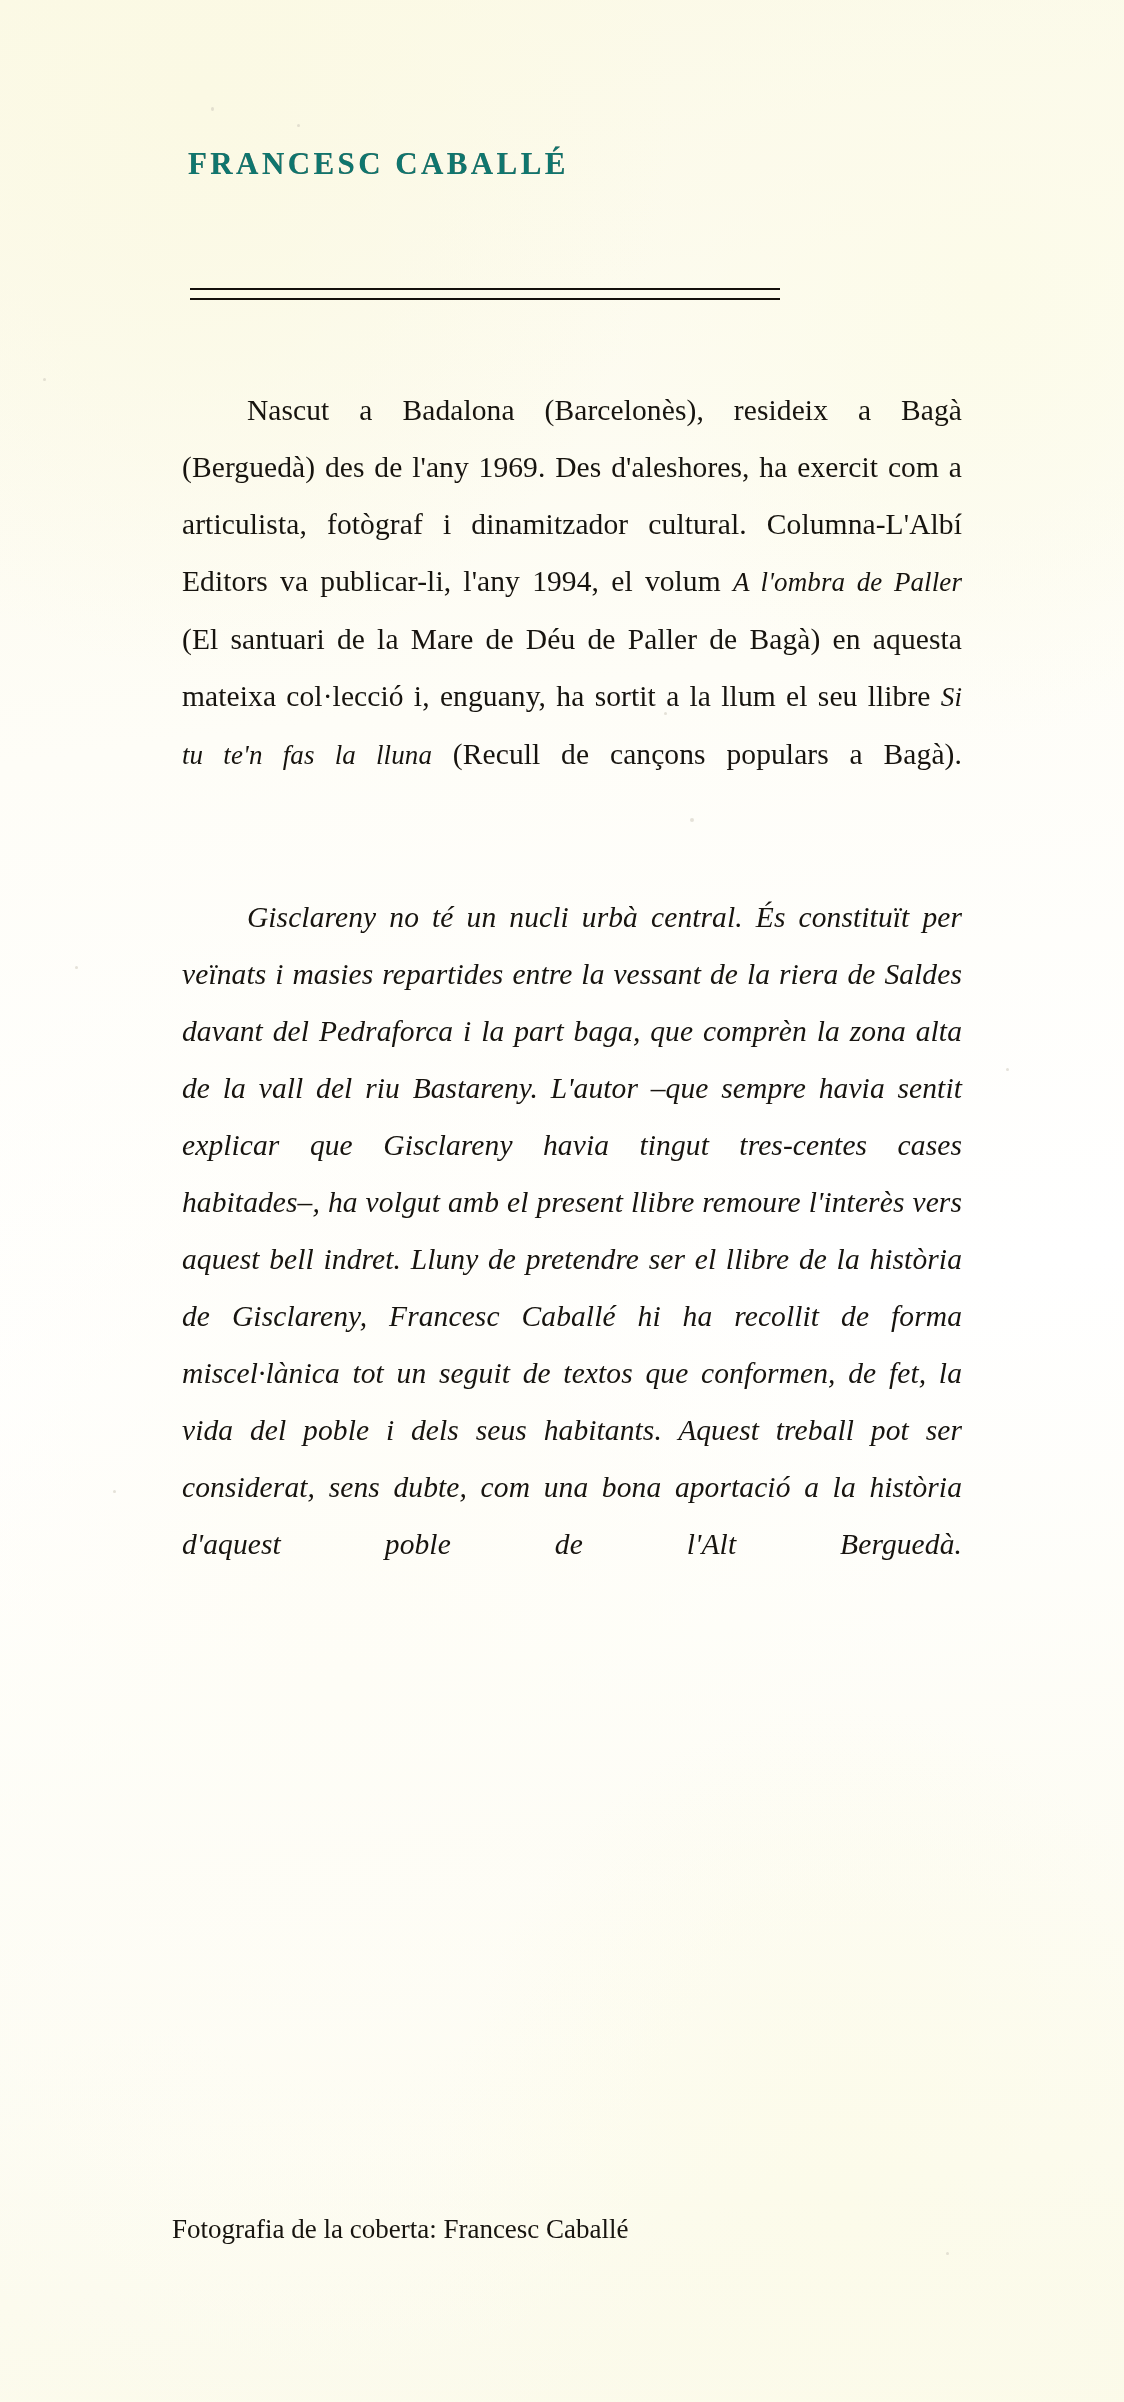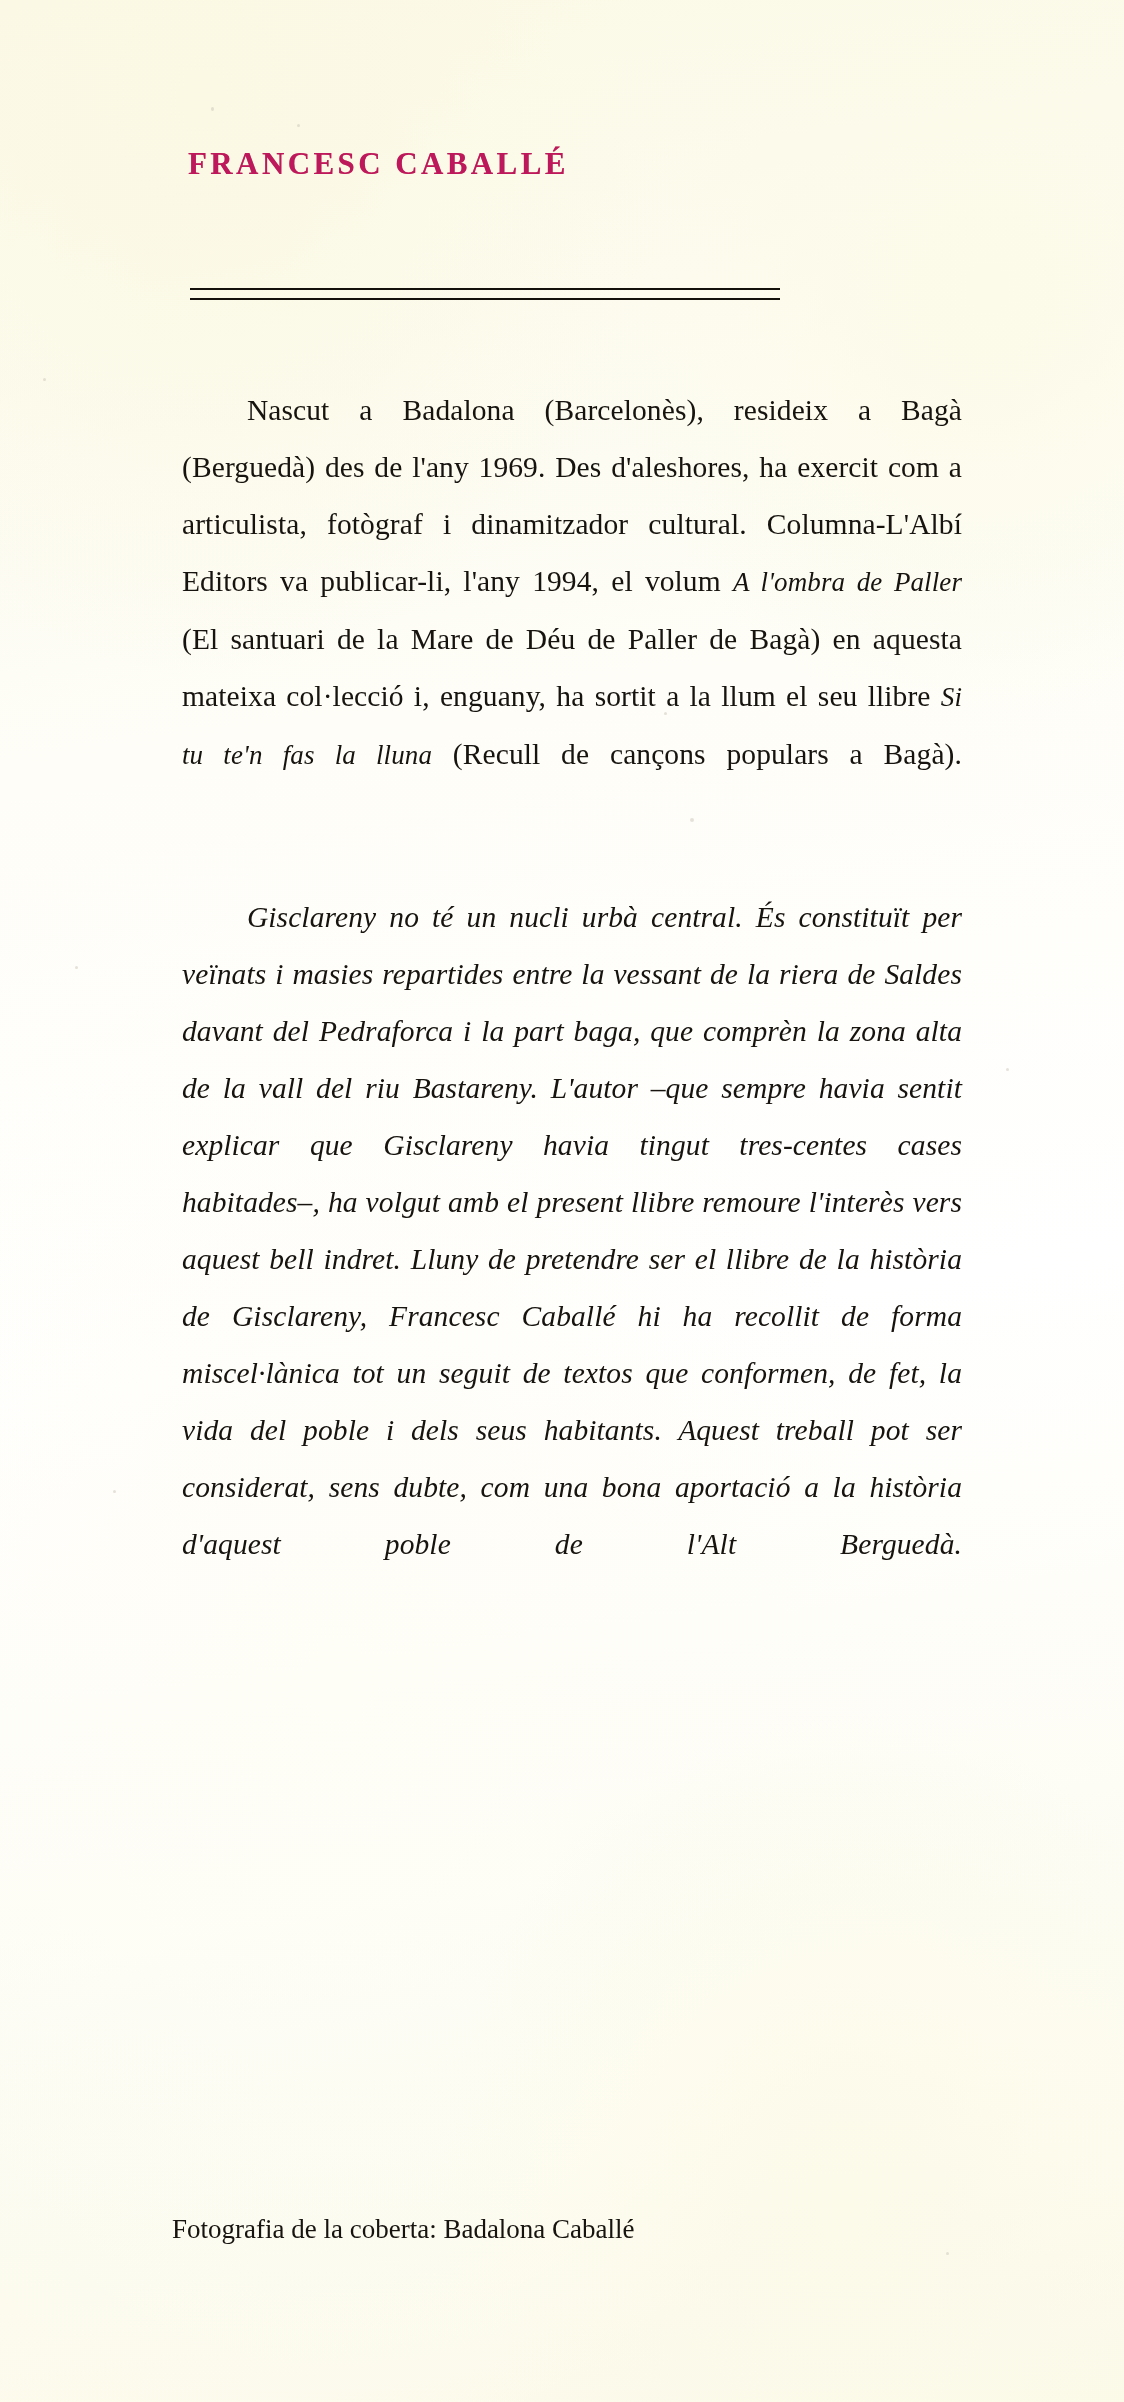--- a/index.html
+++ b/index.html
@@ -36,21 +36,21 @@
   }
 
   
   .flap-title {
     position: absolute;
     left: 188px;
     top: 146px;
     font-size: 31px;
     font-weight: bold;
     letter-spacing: 3.4px;
-    color: #be185d;
+    color: #0f766e;
     font-family: "Liberation Serif", "DejaVu Serif", serif;
     white-space: nowrap;
     text-shadow: 0 0 0.6px rgba(180,20,16,0.45);
   }
 
   
   .rule-block {
     position: absolute;
     left: 190px;
     top: 288px;
@@ -131,21 +131,21 @@
   </div>
 
   <div class="body-col">
 
     <p class="para"><span>Nascut a Badalona (Barcelonès), resideix a Bagà (Berguedà) des de l'any 1969. Des d'aleshores, ha exercit com a articulista, fotògraf i dinamitzador cultural. Columna-L'Albí Editors va publicar-li, l'any 1994, el volum </span><i>A l'ombra de Paller</i><span> (El santuari de la Mare de Déu de Paller de Bagà) en aquesta mateixa col·lecció i, enguany, ha sortit a la llum el seu llibre </span><i>Si tu te'n fas la lluna</i><span> (Recull de cançons populars a Bagà).</span></p>
 
     <p class="para"><span>Gisclareny no té un nucli urbà central. És constituït per veïnats i masies repartides entre la vessant de la riera de Saldes davant del Pedraforca i la part baga, que comprèn la zona alta de la vall del riu Bastareny. L'autor –que sempre havia sentit explicar que Gisclareny havia tingut tres-centes cases habitades–, ha volgut amb el present llibre remoure l'interès vers aquest bell indret. Lluny de pretendre ser el llibre de la història de Gisclareny, Francesc Caballé hi ha recollit de forma miscel·lànica tot un seguit de textos que conformen, de fet, la vida del poble i dels seus habitants. Aquest treball pot ser considerat, sens dubte, com una bona aportació a la història d'aquest poble de l'Alt Berguedà.</span></p>
 
   </div>
 
-  <div class="credit">Fotografia de la coberta: Badalona Caballé</div>
+  <div class="credit">Fotografia de la coberta: Francesc Caballé</div>
 
   <span class="speck" style="left:43px;  top:378px;  width:3px; height:3px;"></span>
   <span class="speck" style="left:211px; top:107px;  width:3px; height:4px;"></span>
   <span class="speck" style="left:297px; top:124px;  width:3px; height:3px;"></span>
   <span class="speck" style="left:664px; top:712px;  width:3px; height:3px;"></span>
   <span class="speck" style="left:1006px;top:1068px; width:3px; height:3px;"></span>
   <span class="speck" style="left:113px; top:1490px; width:3px; height:3px;"></span>
   <span class="speck" style="left:690px; top:818px;  width:4px; height:4px;"></span>
   <span class="speck" style="left:75px;  top:966px;  width:3px; height:3px;"></span>
   <span class="speck" style="left:946px; top:2252px; width:3px; height:3px;"></span>

